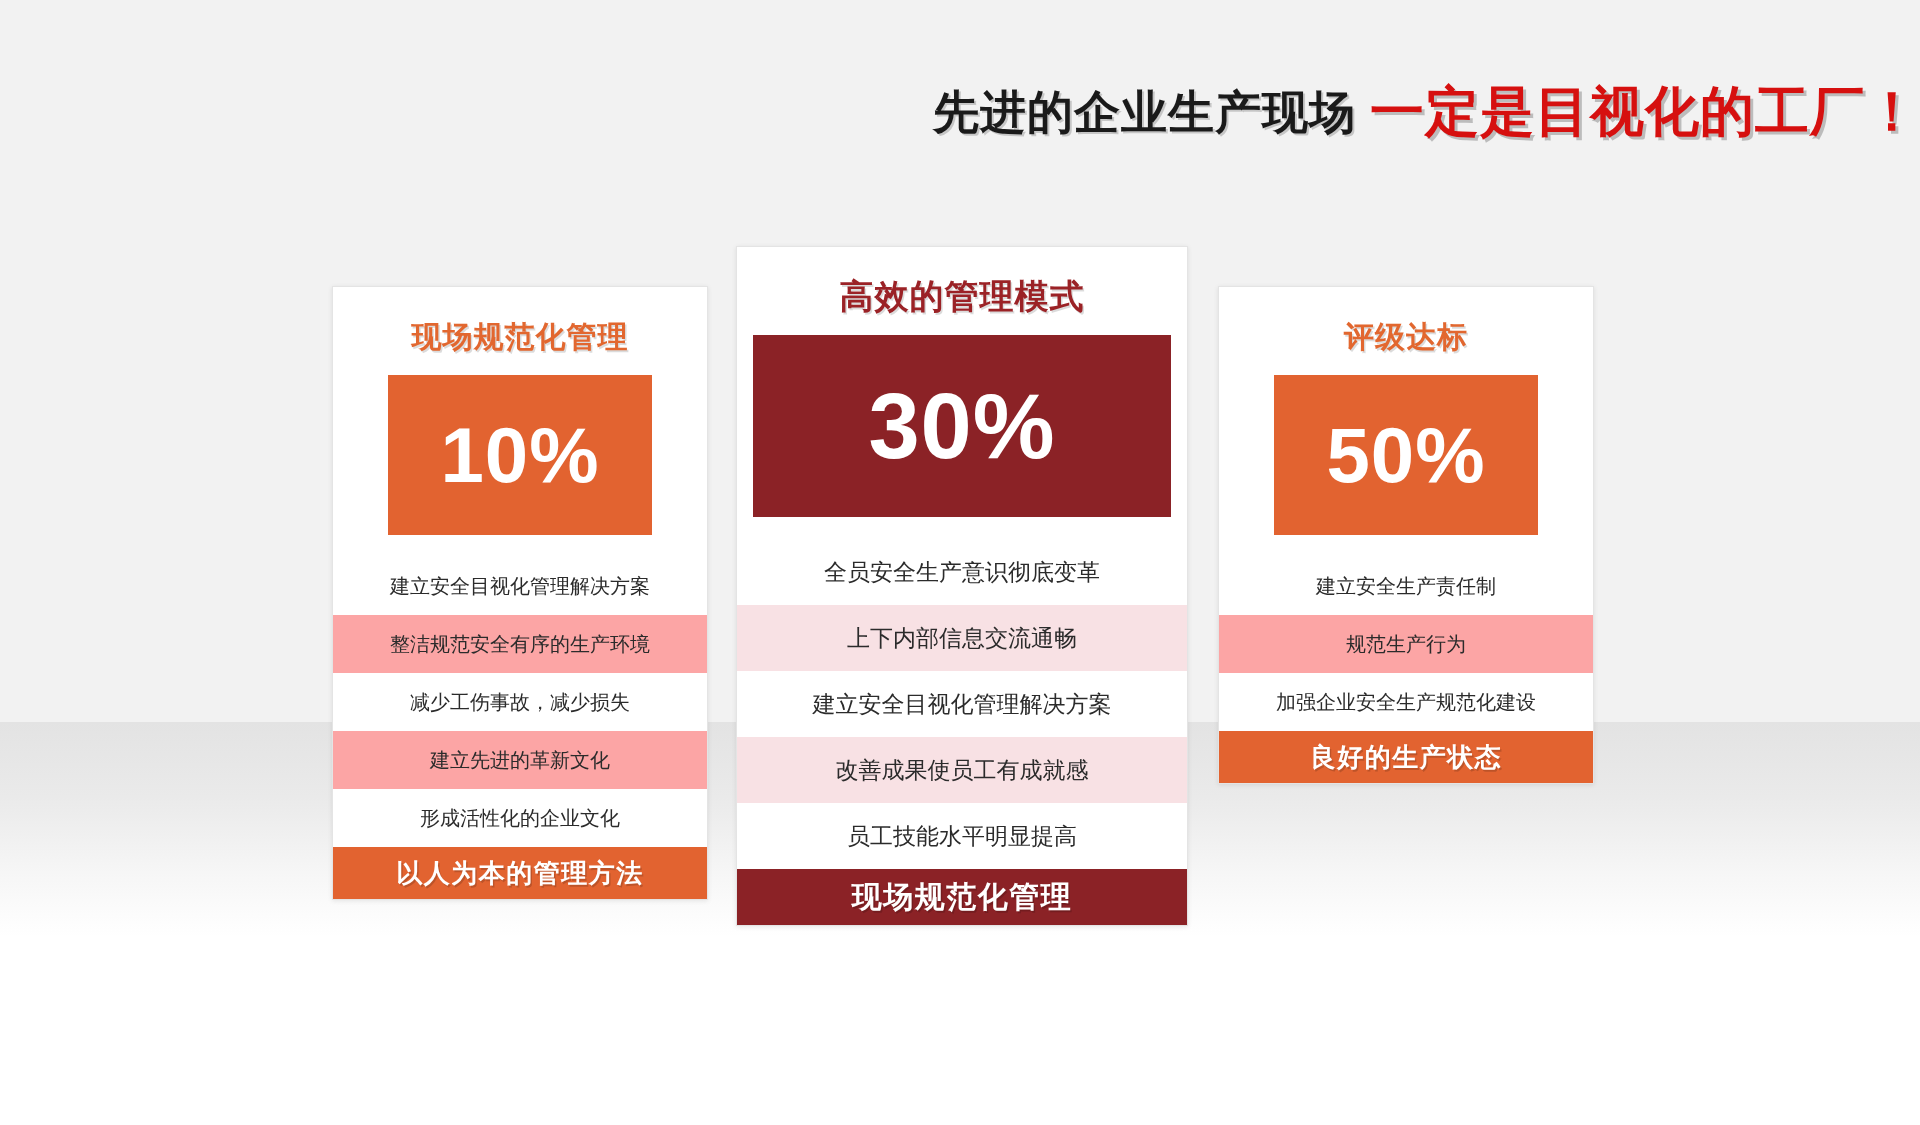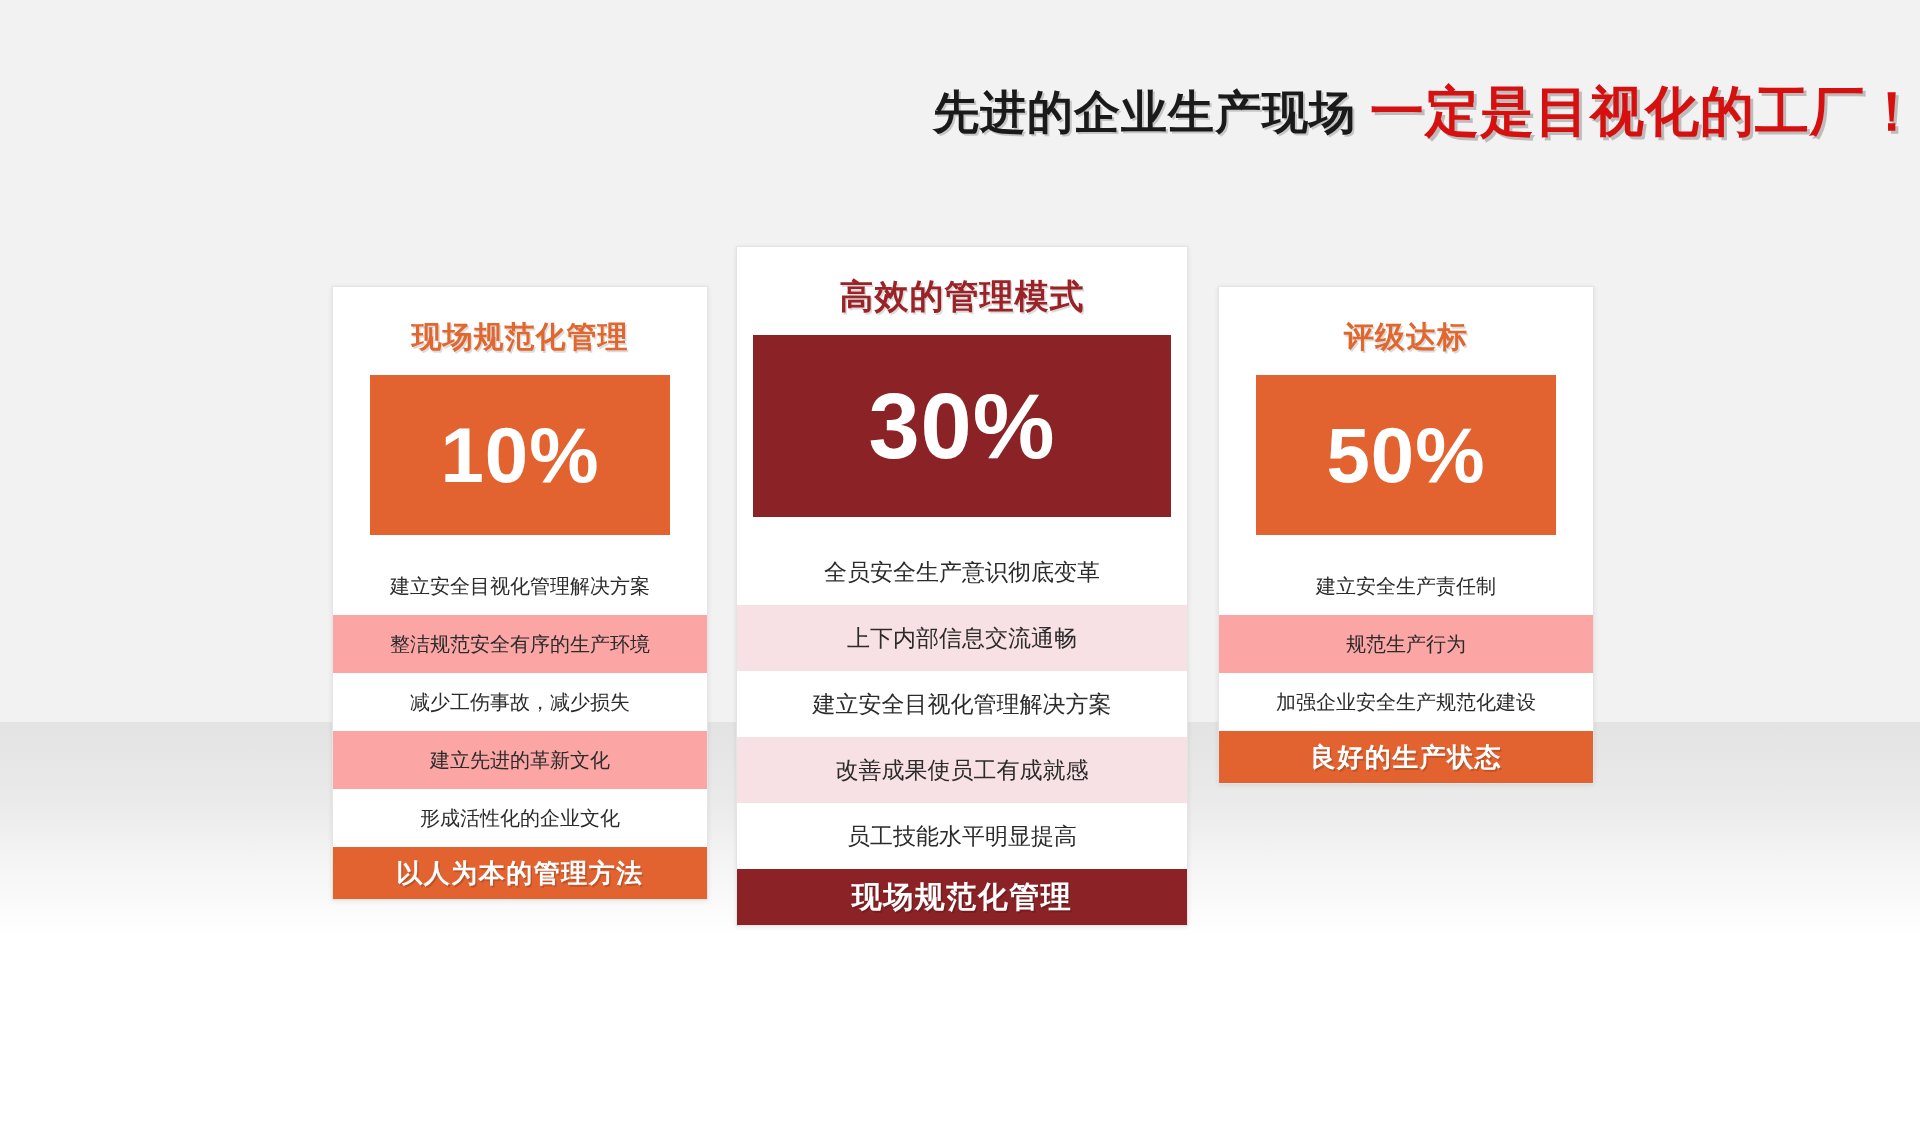--- a/index.html
+++ b/index.html
@@ -99,21 +99,21 @@
   .pct-block {
     margin: 0 auto;
     display: flex;
     align-items: center;
     justify-content: center;
     color: #ffffff;
     font-weight: bold;
   }
   #card-left .pct-block,
   #card-right .pct-block {
-    width: 300px;
+    width: 264px;
     height: 160px;
     background: #e26330;
     font-size: 78px;
   }
   #card-mid .pct-block {
     width: 418px;
     height: 182px;
     background: #8b2226;
     font-size: 92px;
   }

